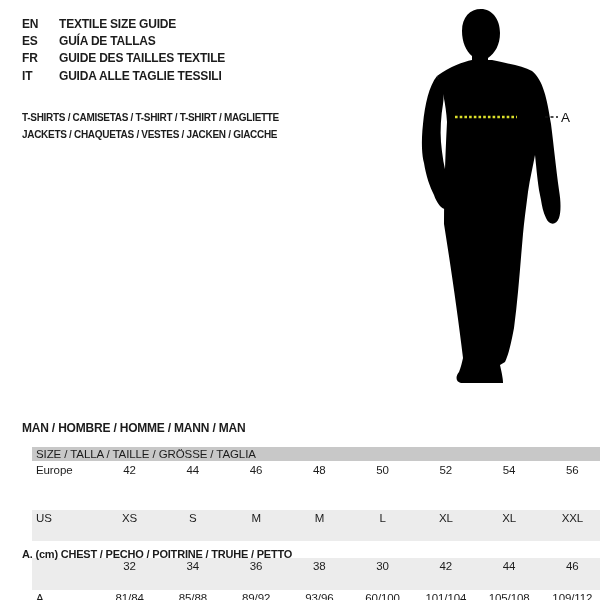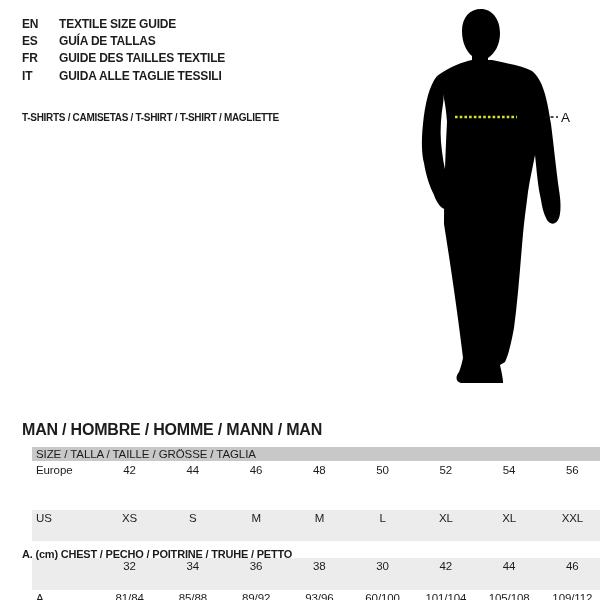--- a/index.html
+++ b/index.html
@@ -18,21 +18,21 @@
   
   .cats{left:22px;top:109px;font-size:10px;font-weight:bold;
     line-height:17.4px;letter-spacing:-0.3px;}
 
   
   .figure{left:415px;top:6px;width:158px;height:384px;}
   .figure svg{display:block;}
   .measure-a{font-size:13.5px;fill:#111;font-family:"Liberation Sans",sans-serif;}
 
   
-  .section-title{left:22px;top:421px;font-size:16px;font-weight:bold;letter-spacing:-0.2px;}
+  .section-title{left:22px;top:421px;font-size:12px;font-weight:bold;letter-spacing:-0.2px;}
 
   
   .size-table{left:32px;top:447px;width:572px;font-size:11.5px;letter-spacing:-0.1px;}
   .t-header{background:#c8c8c8;height:14px;line-height:14px;padding-left:4px;margin-bottom:1px;}
   .t-row{display:grid;grid-template-columns:66px repeat(8,1fr);height:32px;line-height:17px;}
   .t-row.shaded{background:#ececec;margin-top:16px;}
   .t-row.sep-below{box-shadow:inset 0 -1px 0 #ffffff;}
   .t-label{padding-left:4px;text-align:left;}
   .t-cell{text-align:center;}
 
@@ -61,20 +61,21 @@
 
 
     <div class="lang-row">
       <span class="lang-code">IT</span>
       <span class="lang-label">GUIDA ALLE TAGLIE TESSILI</span>
     </div>
   </div>
 
 <div class="abs cats">
   <div>T-SHIRTS / CAMISETAS / T-SHIRT / T-SHIRT / MAGLIETTE</div>
+  <div>JACKETS / CHAQUETAS / VESTES / JACKEN / GIACCHE</div>
 </div>
 
 <div class="abs figure">
   <svg width="158" height="384" viewBox="0 0 158 384">
 
     <path fill="#000" d="M 66,3 C 77,3 85,13 85,27 C 85,39 80,47 73,52 L 73,59 L 57,59 L 57,50 C 51,45 47,36 47,25 C 47,11 55,3 66,3 Z"></path>
 
     <path fill="#000" d="M 22,70
          C 36,60 48,56 57,54 L 77,54
          C 95,58 108,60 117,65

